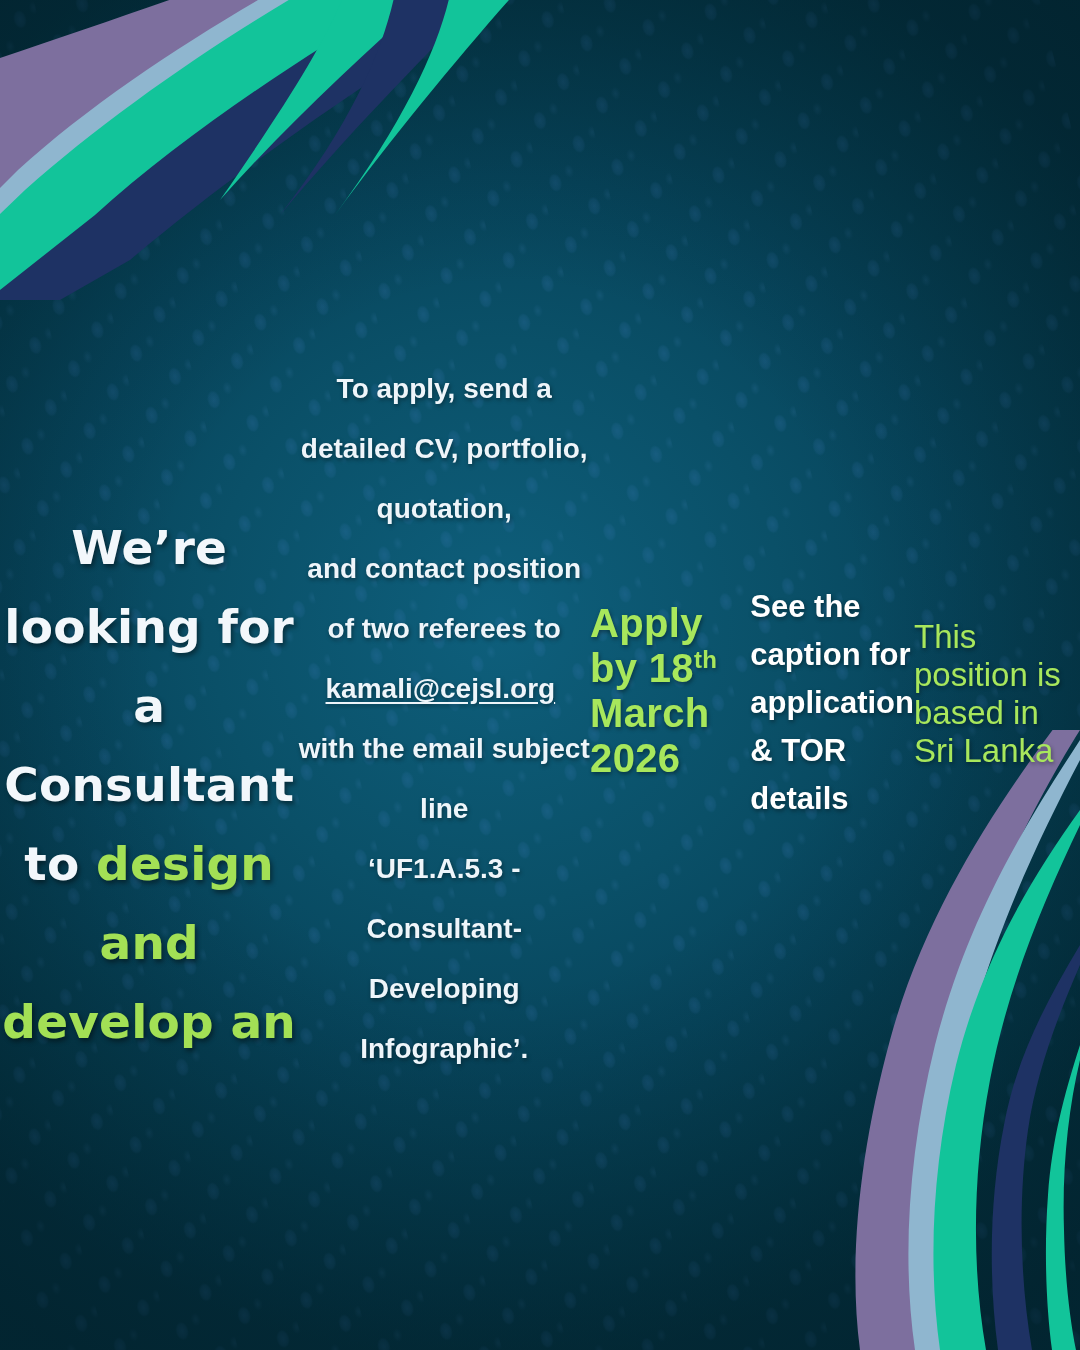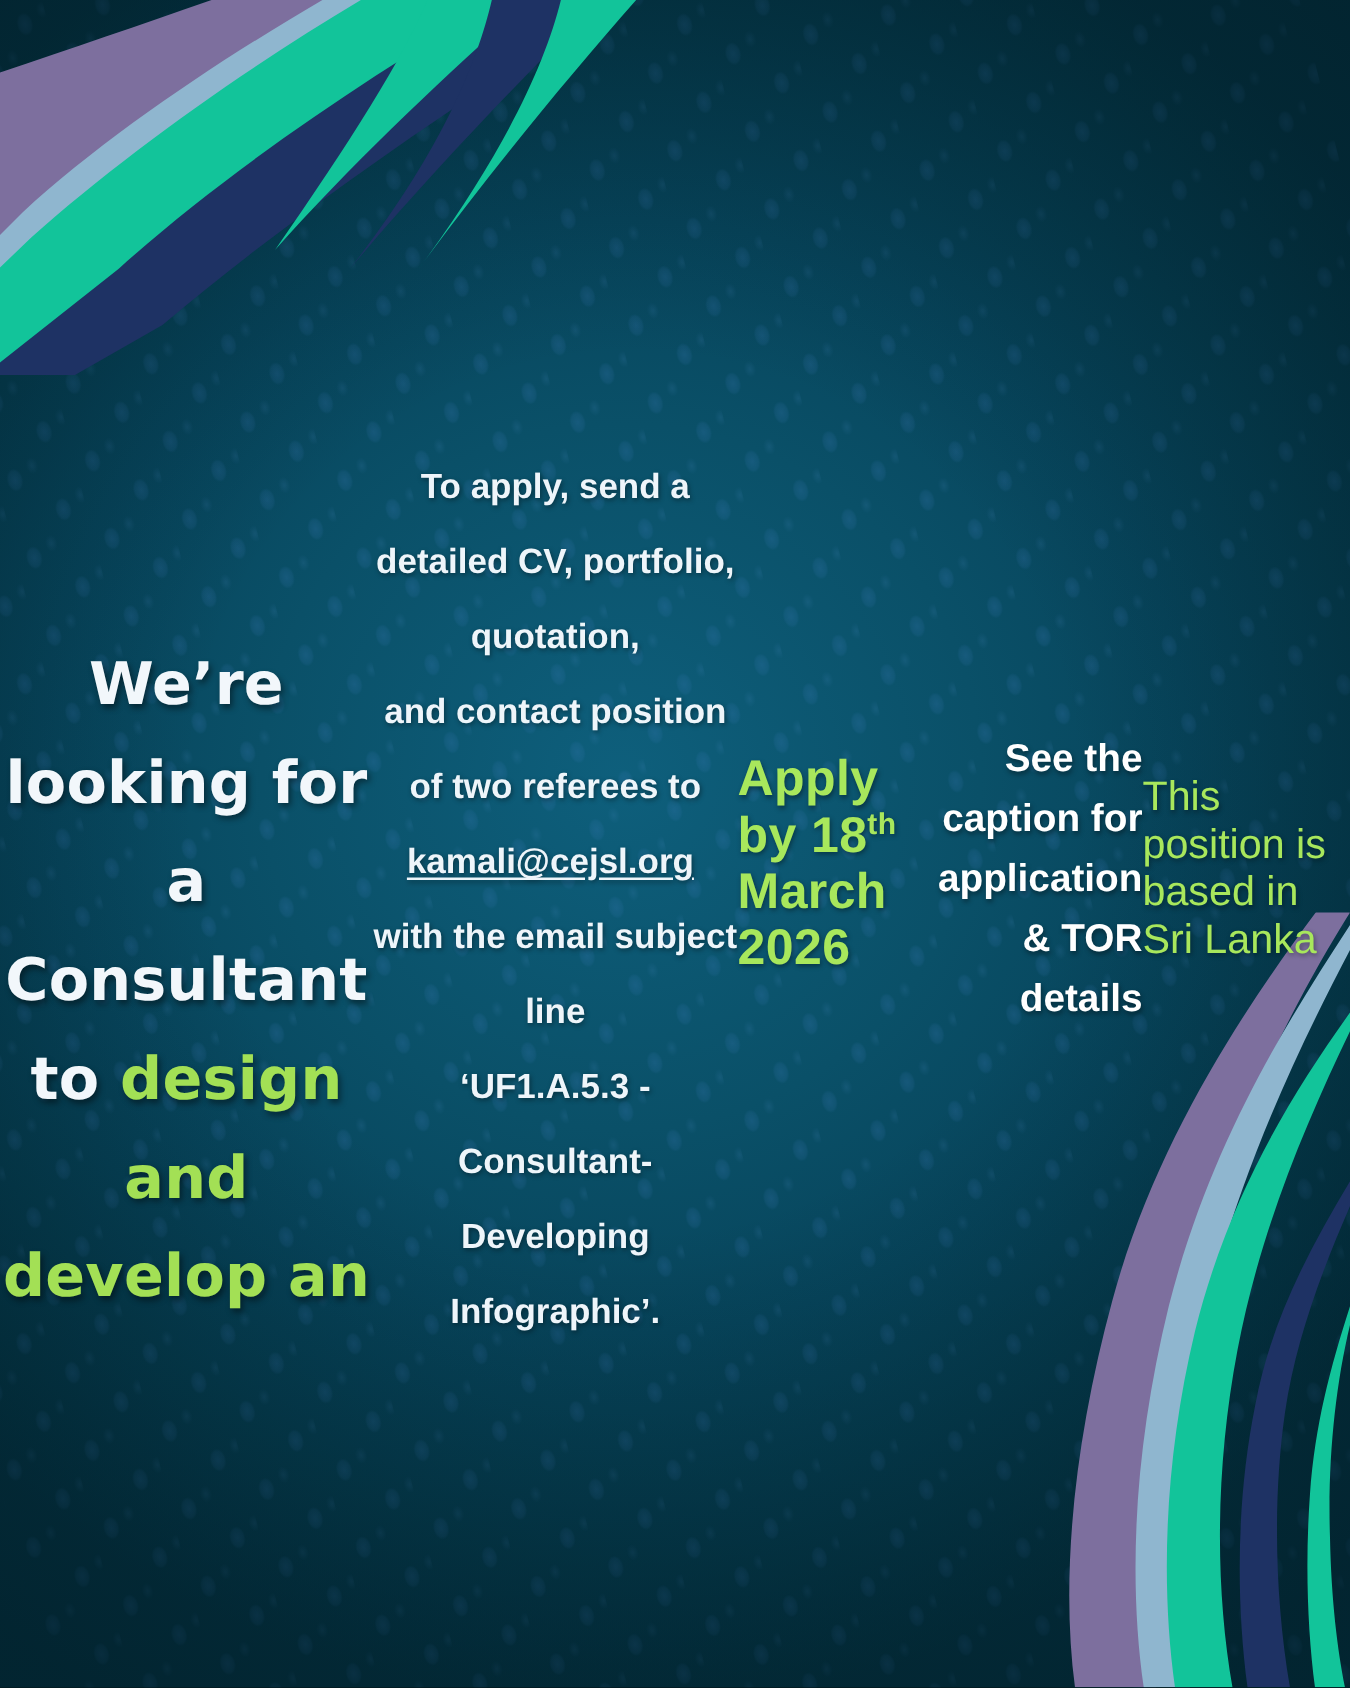--- a/index.html
+++ b/index.html
@@ -99,21 +99,21 @@
     font-size: 40px;
     font-weight: 700;
     color: #a8e75c;
     letter-spacing: .3px;
     text-shadow: 1px 2px 4px rgba(0,0,0,.40);
   }
   #deadline sup { font-size: .6em; vertical-align: super; }
 
   #caption-note {
     margin-top: 56px;
-    text-align: right;
+    text-align: left;
     font-size: 31px;
     line-height: 48px;
     font-weight: 700;
     color: #ffffff;
     text-shadow: 1px 2px 4px rgba(0,0,0,.40);
   }
 
   #location-note {
     margin-top: 37px;
     font-size: 33px;

